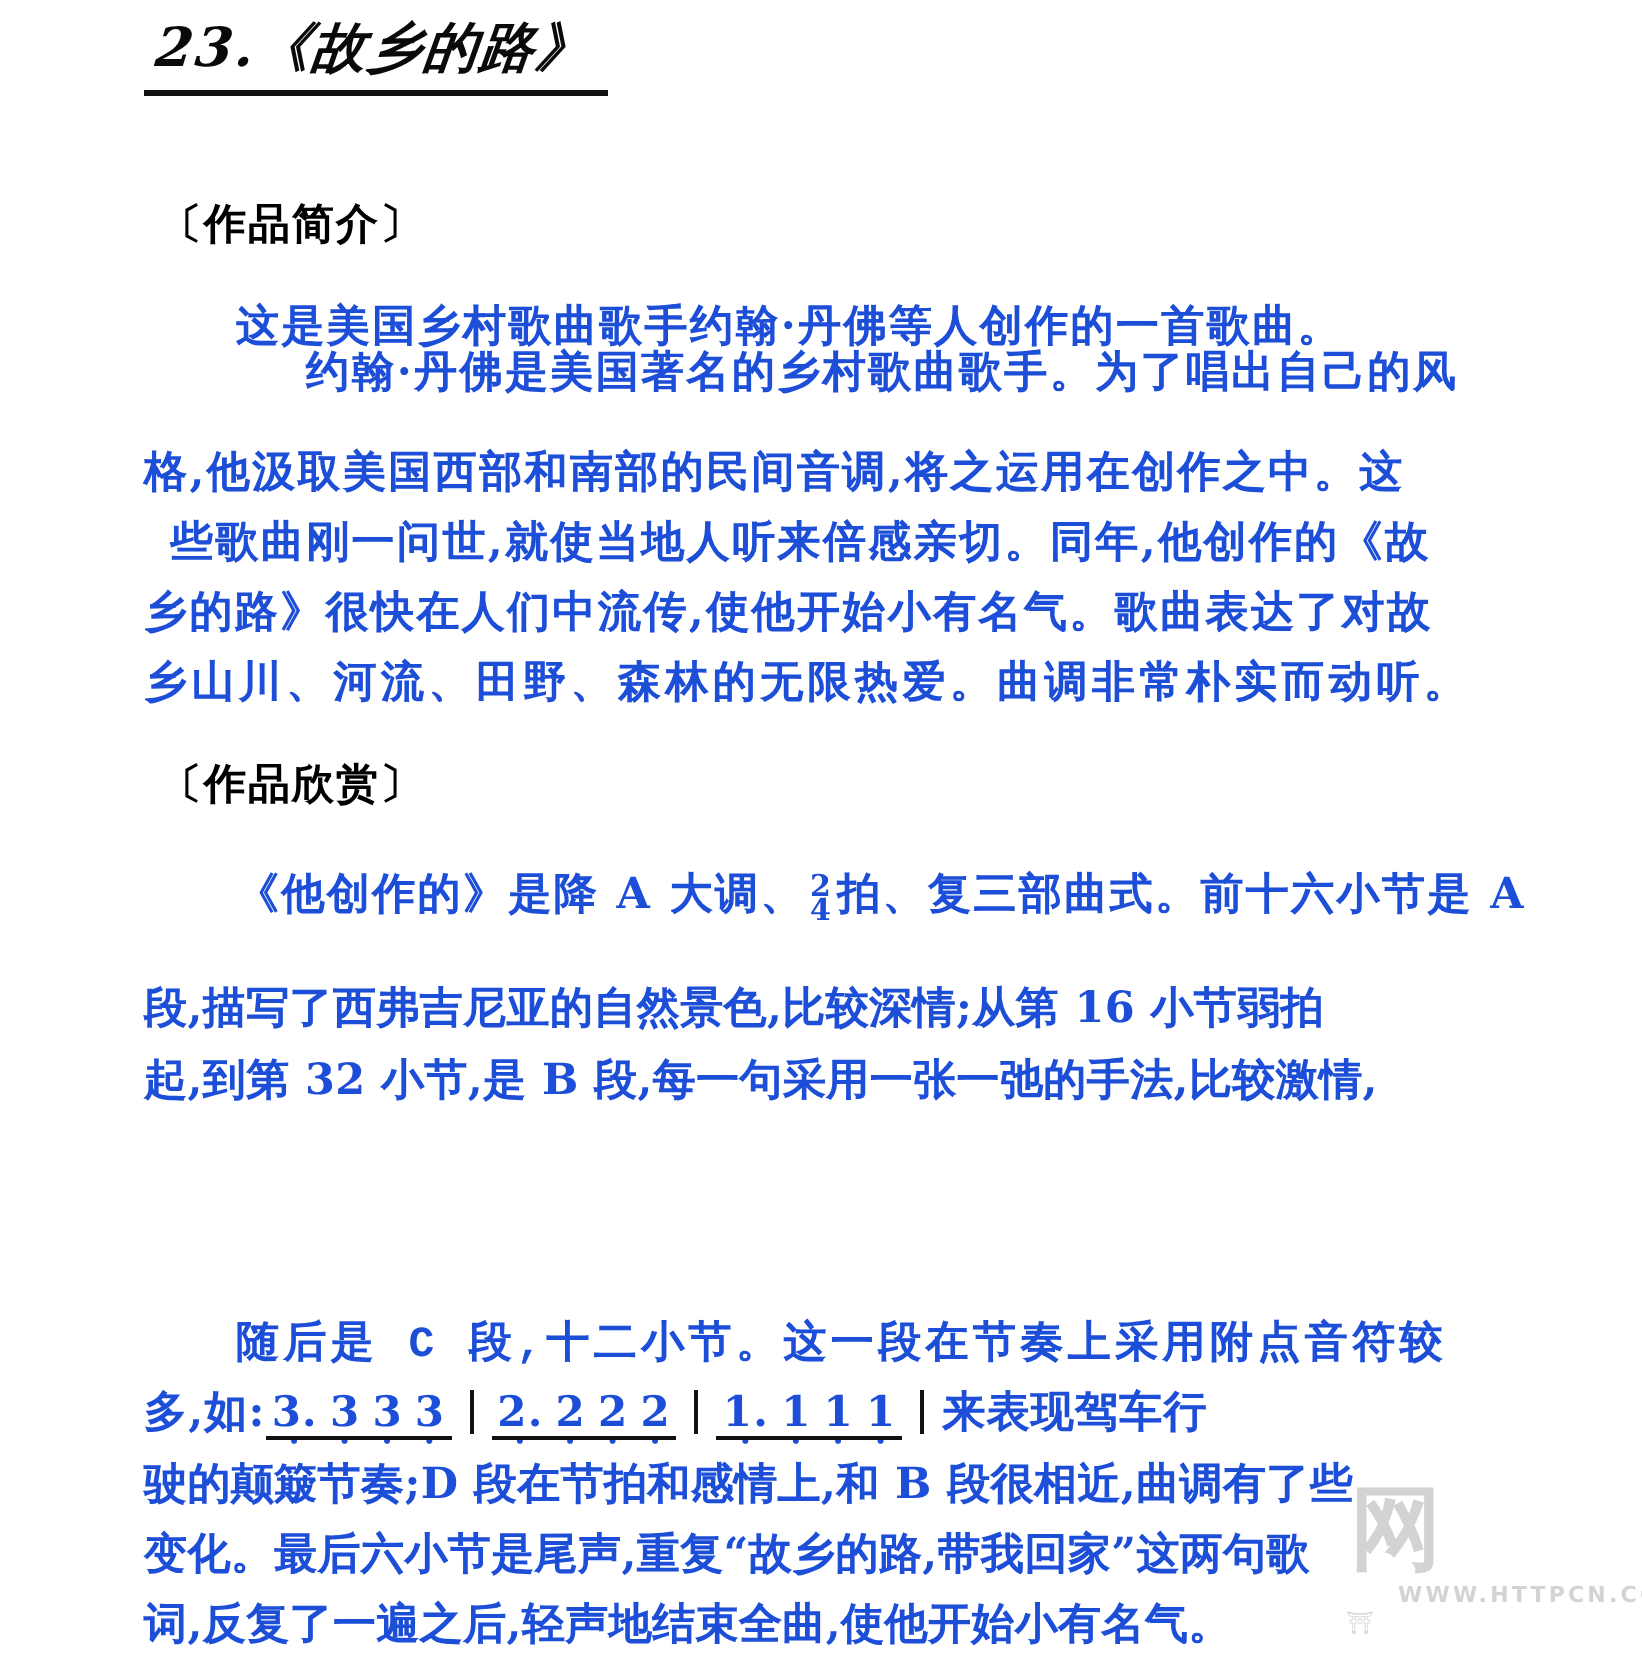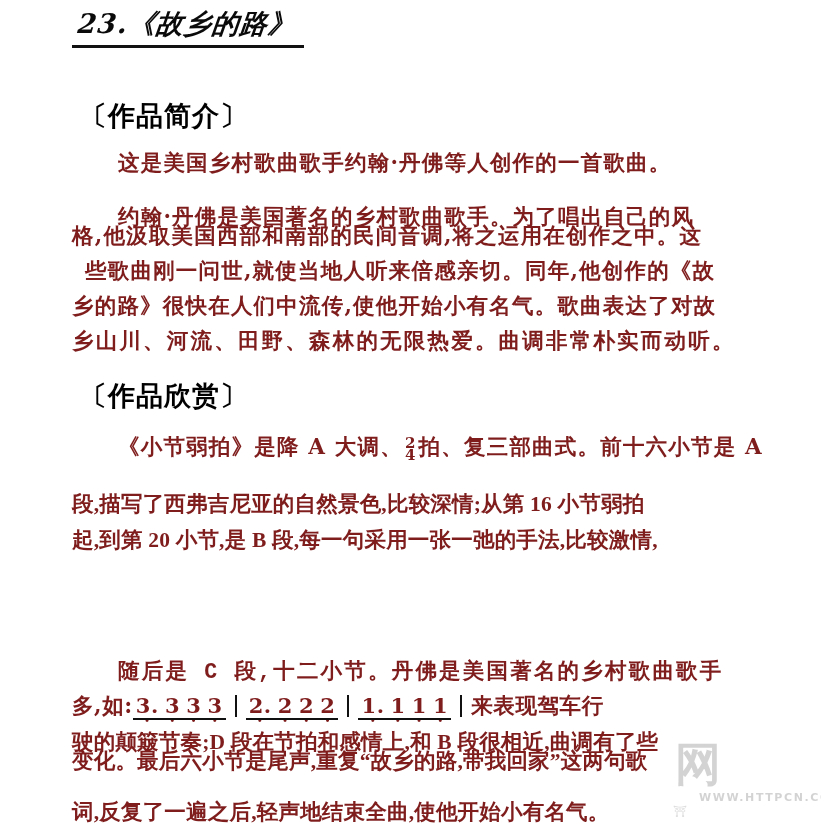--- a/index.html
+++ b/index.html
@@ -41,44 +41,44 @@
     width: 232px;
     height: 3px;
     background: #111;
   }
 
   
   .section-head {
     position: absolute;
     left: 80px;
     font-family: "DejaVu Serif", serif;
-    font-size: 27px;
+    font-size: 21px;
     font-weight: bold;
     color: #000;
     letter-spacing: 1px;
     white-space: nowrap;
   }
 
   
   .line {
     position: absolute;
     left: 72px;
     font-family: "DejaVu Serif", serif;
     font-weight: bold;
     font-size: 21.5px;
-    color: #7f1d1d;
+    color: #1d4ed8;
     white-space: nowrap;
     letter-spacing: 0.4px;
   }
   .line.indent {
     left: 118px;
   }
   
   .t1 { letter-spacing: 1.2px; }
-  .t2 { letter-spacing: 0.2px; font-family: Liberation Serif, serif; }
+  .t2 { letter-spacing: 0.2px; }
   .t3 { letter-spacing: 2.2px; font-family: Liberation Mono, monospace; }
 
   
   .frac {
     display: inline-block;
     vertical-align: -6px;
     text-align: center;
     line-height: 0.82;
     font-size: 15px;
     font-family: "DejaVu Serif", serif;
@@ -182,43 +182,43 @@
 
   <div class="title-block">
     <div class="title-text">23.《故乡的路》</div>
     <div class="title-rule"></div>
   </div>
 
   <div class="section-head" style="top:98px;">〔作品简介〕</div>
 
   <div class="line indent t1" style="top:148px;">这是美国乡村歌曲歌手约翰·丹佛等人创作的一首歌曲。</div>
 
-  <div class="line indent t1" style="top:202px;">约翰·丹佛是美国著名的乡村歌曲歌手。为了唱出自己的风</div>
+  <div class="line indent t1" style="top:171px;margin-left:35px;">约翰·丹佛是美国著名的乡村歌曲歌手。为了唱出自己的风</div>
   <div class="line t1" style="top:221px;">格,他汲取美国西部和南部的民间音调,将之运用在创作之中。这</div>
   <div class="line t1" style="top:256px;margin-left:13px;">些歌曲刚一问世,就使当地人听来倍感亲切。同年,他创作的《故</div>
   <div class="line t1" style="top:291px;">乡的路》很快在人们中流传,使他开始小有名气。歌曲表达了对故</div>
   <div class="line t3" style="top:326px;">乡山川、河流、田野、森林的无限热爱。曲调非常朴实而动听。</div>
 
   <div class="section-head" style="top:378px;">〔作品欣赏〕</div>
 
   <div class="line indent" style="top:432px; letter-spacing:1.2px;">
-    <span>《小节弱拍》是降 A 大调、</span><span class="frac"><span class="num">2</span><span class="den">4</span></span><span>拍、复三部曲式。前十六小节是 A</span>
+    <span>《他创作的》是降 A 大调、</span><span class="frac"><span class="num">2</span><span class="den">4</span></span><span>拍、复三部曲式。前十六小节是 A</span>
   </div>
 
   <div class="line t2" style="top:489px;">段,描写了西弗吉尼亚的自然景色,比较深情;从第 16 小节弱拍</div>
-  <div class="line t2" style="top:525px;">起,到第 20 小节,是 B 段,每一句采用一张一弛的手法,比较激情,</div>
-
-  <div class="line indent t3" style="top:656px;">随后是 C 段,十二小节。丹佛是美国著名的乡村歌曲歌手</div>
+  <div class="line t2" style="top:525px;">起,到第 32 小节,是 B 段,每一句采用一张一弛的手法,比较激情,</div>
+
+  <div class="line indent t3" style="top:656px;">随后是 C 段,十二小节。这一段在节奏上采用附点音符较</div>
 
   <div class="line" style="top:691px; letter-spacing:0.6px;">
     <span>多,如:</span><span class="notation" id="notation-host"><span class="measure"><span class="note beam"><span>3</span><span class="dot">.</span><span class="ulow">·</span></span><span class="note beam"><span>3</span><span class="ulow">·</span></span><span class="note beam"><span>3</span><span class="ulow">·</span></span><span class="note beam"><span>3</span><span class="ulow">·</span></span></span><span class="barline"></span><span class="measure"><span class="note beam"><span>2</span><span class="dot">.</span><span class="ulow">·</span></span><span class="note beam"><span>2</span><span class="ulow">·</span></span><span class="note beam"><span>2</span><span class="ulow">·</span></span><span class="note beam"><span>2</span><span class="ulow">·</span></span></span><span class="barline"></span><span class="measure"><span class="note beam"><span>1</span><span class="dot">.</span><span class="ulow">·</span></span><span class="note beam"><span>1</span><span class="ulow">·</span></span><span class="note beam"><span>1</span><span class="ulow">·</span></span><span class="note beam"><span>1</span><span class="ulow">·</span></span></span><span class="barline"></span></span><span>来表现驾车行</span>
   </div>
 
   <div class="line t2" style="top:727px;">驶的颠簸节奏;D 段在节拍和感情上,和 B 段很相近,曲调有了些</div>
-  <div class="line t2" style="top:746px;">变化。最后六小节是尾声,重复“故乡的路,带我回家”这两句歌</div>
+  <div class="line t2" style="top:762px;">变化。最后六小节是尾声,重复“故乡的路,带我回家”这两句歌</div>
   <div class="line t2" style="top:797px;">词,反复了一遍之后,轻声地结束全曲,使他开始小有名气。</div>
 
   <div class="watermark">
     <div class="wm-glyph">网</div>
     <div class="wm-url">WWW.HTTPCN.COM</div>
     <div class="wm-mark">⛩</div>
   </div>
 
 </div>
 

